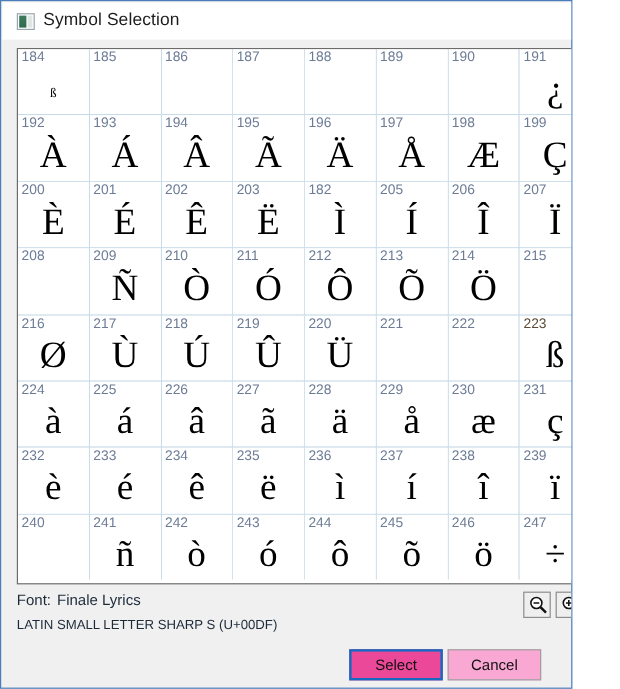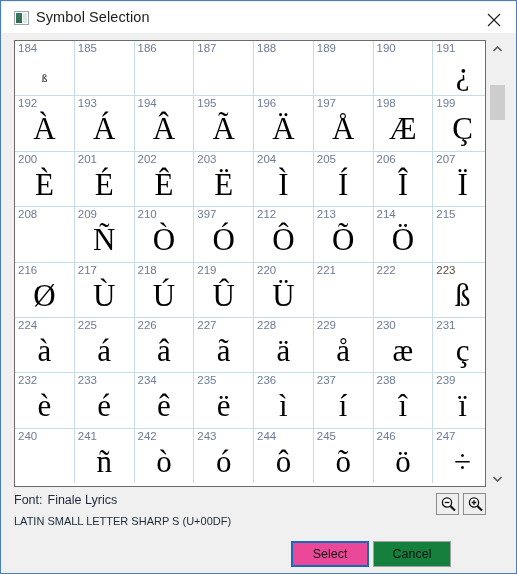--- a/index.html
+++ b/index.html
@@ -11,21 +11,21 @@
     width: 517px;
     height: 574px;
     font-family: "Liberation Sans", sans-serif;
     -webkit-font-smoothing: antialiased;
   }
 
   
   #window {
     position: absolute;
     left: 0; top: 0;
-    width: 517px;
+    width: 477px;
     height: 574px;
     box-sizing: border-box;
     border: 1px solid #4a7ebb;
     background: #f0f0f0;
     overflow: hidden;
   }
 
   
   #titlebar {
     position: absolute;
@@ -192,21 +192,21 @@
     position: absolute;
     left: 0; top: 540px;
     width: 517px; height: 34px;
   }
   .dlg-btn {
     position: absolute;
     top: 0;
     width: 78px; height: 26px;
     box-sizing: border-box;
     border: 1px solid #a0a0a0;
-    background: #15803d;
+    background: #f9a8d4;
     font-family: "Liberation Sans", sans-serif;
     font-size: 12.5px;
     color: #101010;
     text-align: center;
     line-height: 24px;
     cursor: default;
     padding: 0;
   }
   #select-button {
     left: 290px;
@@ -317,21 +317,21 @@
             </td>
             <td>
               <span class="cell-index">202</span>
               <span class="cell-glyph">Ê</span>
             </td>
             <td>
               <span class="cell-index">203</span>
               <span class="cell-glyph">Ë</span>
             </td>
             <td>
-              <span class="cell-index">204</span>
+              <span class="cell-index">182</span>
               <span class="cell-glyph">Ì</span>
             </td>
             <td>
               <span class="cell-index">205</span>
               <span class="cell-glyph">Í</span>
             </td>
             <td>
               <span class="cell-index">206</span>
               <span class="cell-glyph">Î</span>
             </td>
@@ -347,21 +347,21 @@
             </td>
             <td>
               <span class="cell-index">209</span>
               <span class="cell-glyph">Ñ</span>
             </td>
             <td>
               <span class="cell-index">210</span>
               <span class="cell-glyph">Ò</span>
             </td>
             <td>
-              <span class="cell-index">397</span>
+              <span class="cell-index">211</span>
               <span class="cell-glyph">Ó</span>
             </td>
             <td>
               <span class="cell-index">212</span>
               <span class="cell-glyph">Ô</span>
             </td>
             <td>
               <span class="cell-index">213</span>
               <span class="cell-glyph">Õ</span>
             </td>

